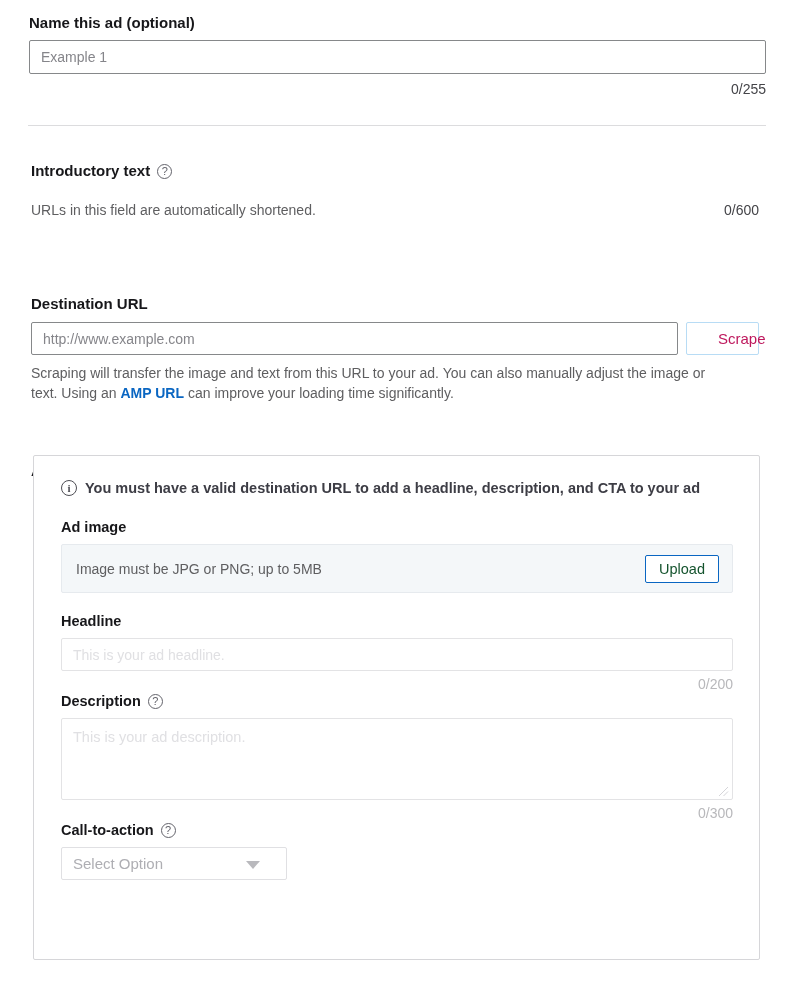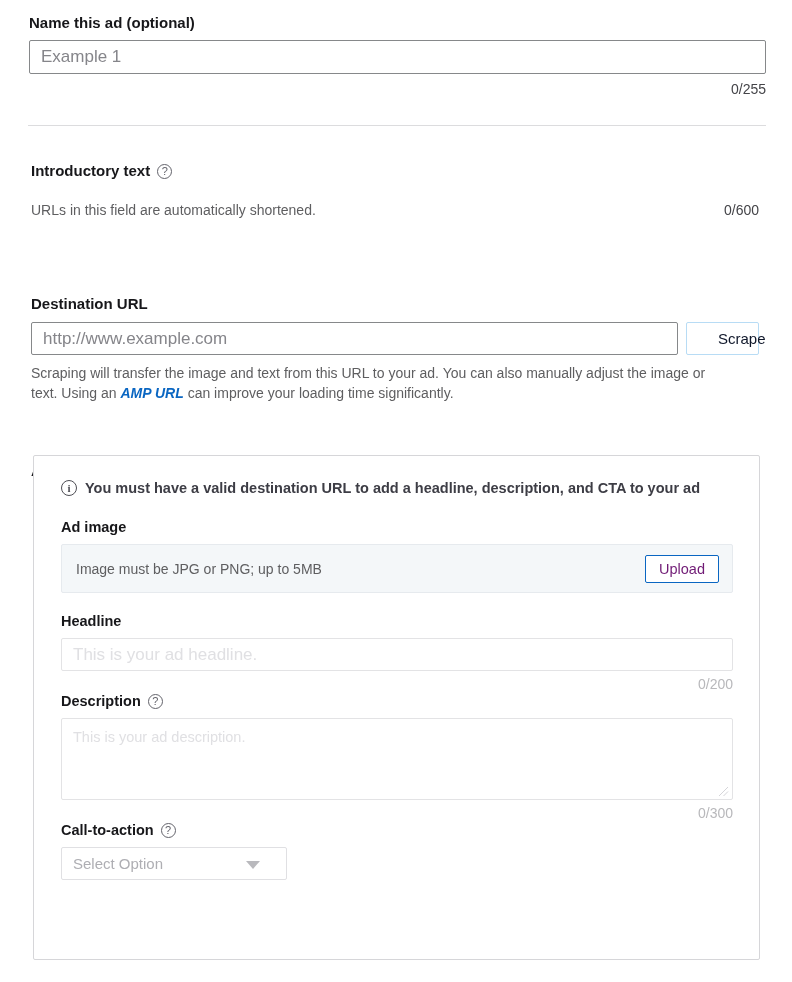--- a/index.html
+++ b/index.html
@@ -61,21 +61,21 @@
   }
 
   
   .txtinput {
     width: 100%;
     height: 34px;
     border: 1px solid #86888a;
     border-radius: 2px;
     background: #fff;
     font-family: "Liberation Sans", sans-serif;
-    font-size: 17px;
+    font-size: 14px;
     color: #17171a;
     padding: 0 11px;
     outline: none;
   }
   .txtinput::placeholder { color: #85858a; opacity: 1; }
 
   .txtarea {
     width: 100%;
     border: 1px solid #86888a;
     border-radius: 2px;
@@ -139,28 +139,28 @@
   
   #s-dest { position: absolute; left: 31px; top: 295px; width: 728px; }
   #s-dest .fld-label { margin-bottom: 9px; }
   .url-row { display: flex; align-items: stretch; gap: 8px; }
   .url-row .txtinput { width: 648px; height: 33px; }
   .scrape-btn {
     width: 73px; height: 33px;
     border: 1px solid #b8dcf5;
     border-radius: 2px;
     background: #fff;
-    color: #0f172a;
+    color: #be185d;
     font-family: "Liberation Sans", sans-serif;
     font-size: 15px;
     cursor: default;
     padding-left: 31px;
   }
   #s-dest .helper { margin-top: 8px; width: 700px; }
-  .amp-link { color: #0a66c2; font-weight: bold; text-decoration: none; font-style: italic; }
+  .amp-link { color: #0a66c2; font-weight: bold; text-decoration: none; }
 
   
   #s-article-label { position: absolute; left: 31px; top: 430px; margin-top: 32px; }
   .card {
     position: absolute;
     left: 33px; top: 455px;
     width: 727px; height: 505px;
     border: 1px solid #d6d6d9;
     border-radius: 2px;
     background: #fff;
@@ -192,21 +192,21 @@
     display: flex; align-items: center;
     padding: 0 13px 0 14px;
     margin-bottom: 20px;
   }
   .upload-hint { font-size: 14px; color: #5e5e60; flex: 1; }
   .upload-btn {
     width: 74px; height: 28px;
     border: 1.3px solid #0a66c2;
     border-radius: 2px;
     background: #fff;
-    color: #701a75;
+    color: #14532d;
     font-family: "Liberation Sans", sans-serif;
     font-size: 14.5px;
     cursor: pointer;
   }
 
   #headline-input { height: 33px; }
   #desc-textarea { height: 82px; }
 
   .cta-select {
     position: relative;

